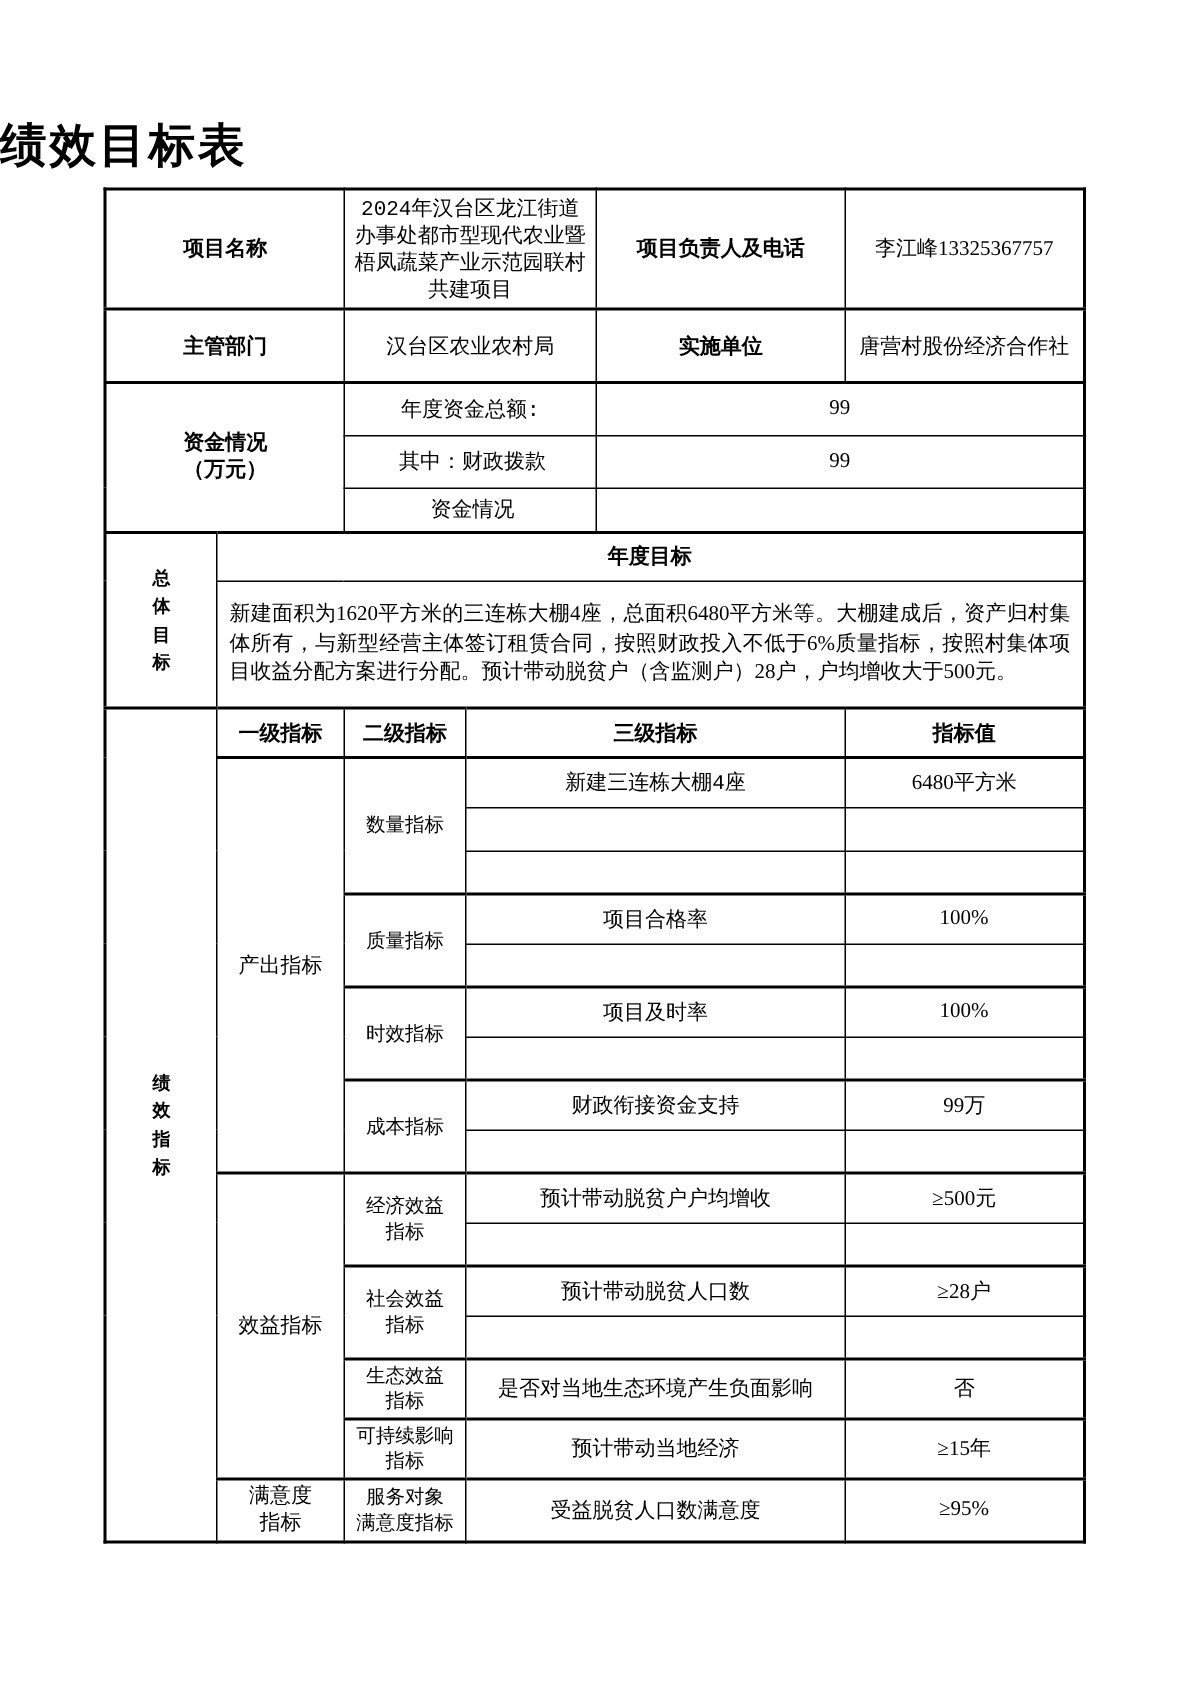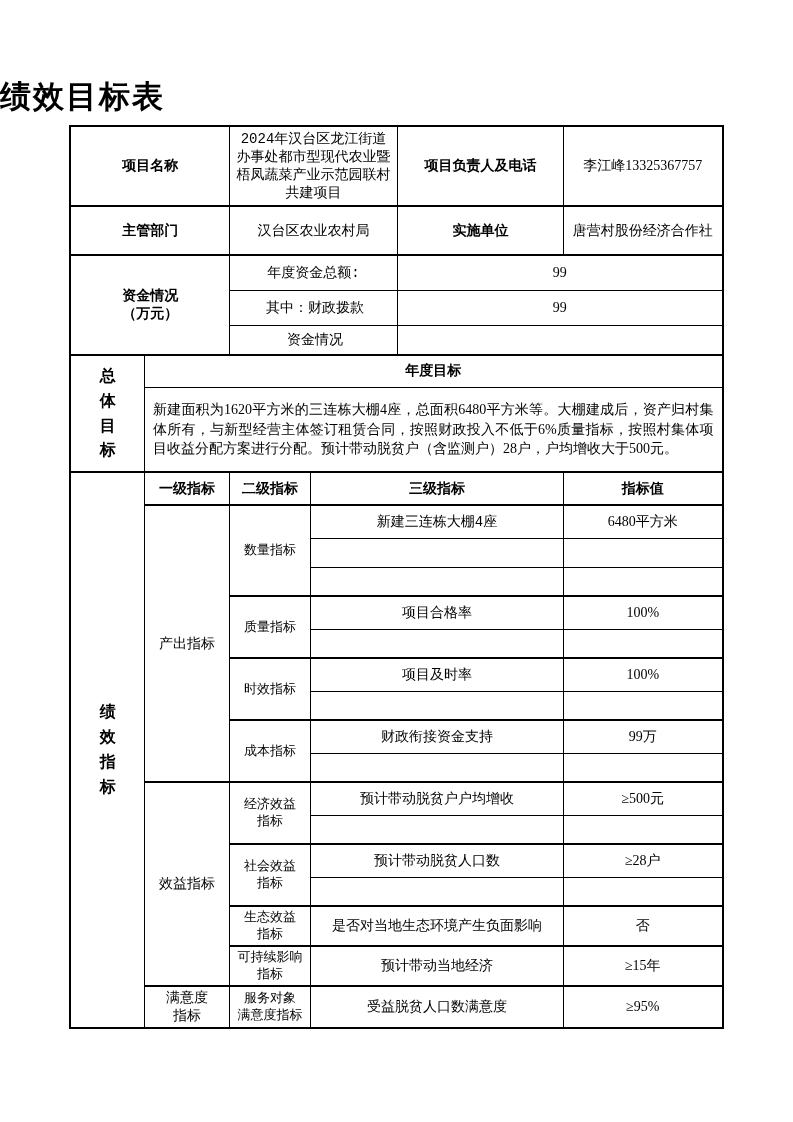--- a/index.html
+++ b/index.html
@@ -23,21 +23,21 @@
     text-align:center;vertical-align:middle;overflow:hidden;word-break:break-word;
   }
   tr.gsep > td{border-top-width:2px;}
   .bold{font-weight:bold;}
   .left{text-align:center;font-family:Liberation Mono, monospace;}
   .right{text-align:center;padding-right:3px;}
   .just{text-align:justify;line-height:1.38;padding:4px 8px;}
   .pre{white-space:pre-line;line-height:1.3;margin-top:44px;}
   .vert span{
     display:inline-block;width:1.05em;line-height:1.55;
-    word-break:break-all;font-weight:bold;text-align:center;font-size:16px;
+    word-break:break-all;font-weight:bold;text-align:center;font-size:12px;
   }
   .l2{font-size:13px;padding:2px 4px;line-height:1.3;}
   .name-cell{padding-left:6px;}
 </style>
 </head>
 <body>
 
 <div class="page">
 
   <div class="doc-title">绩效目标表</div>

